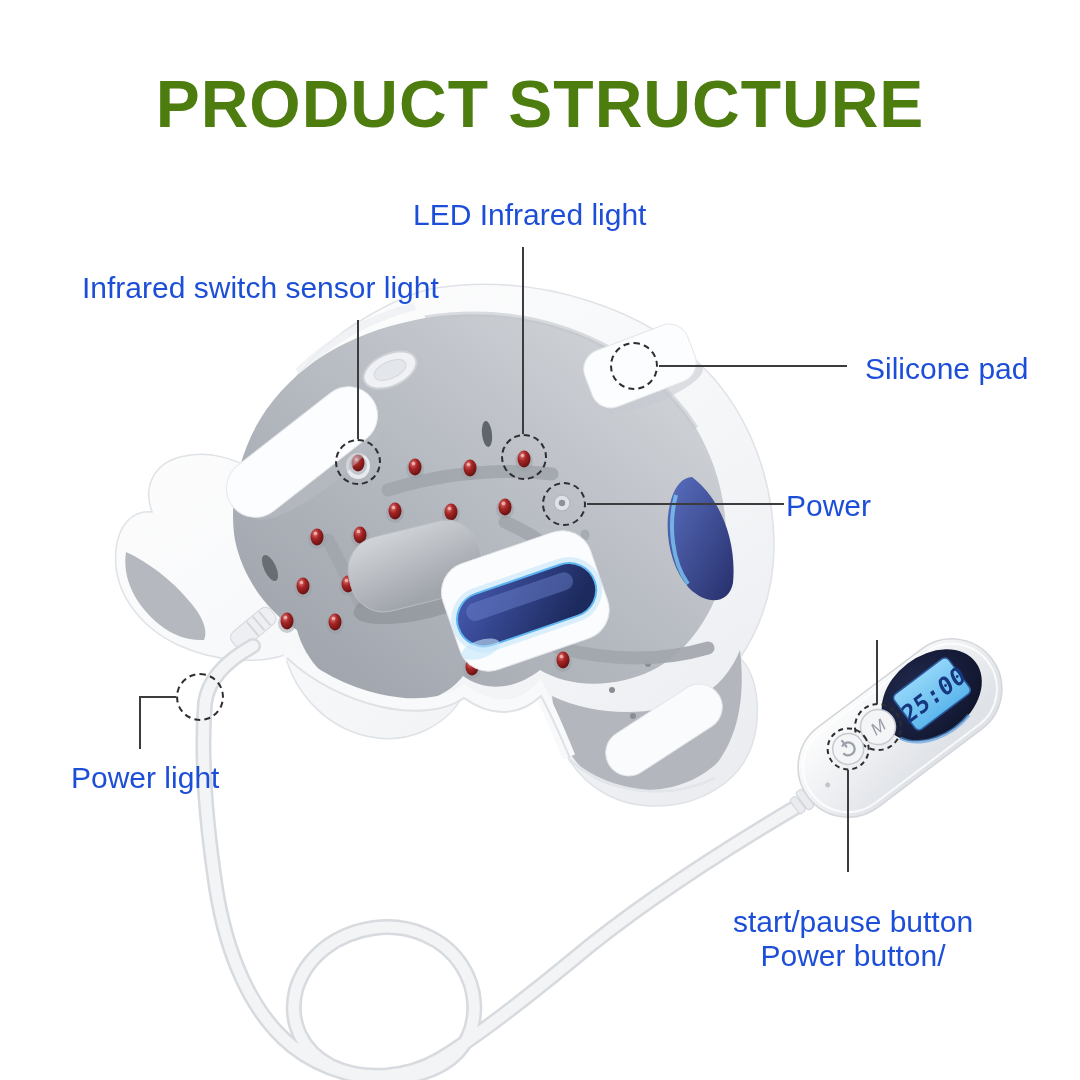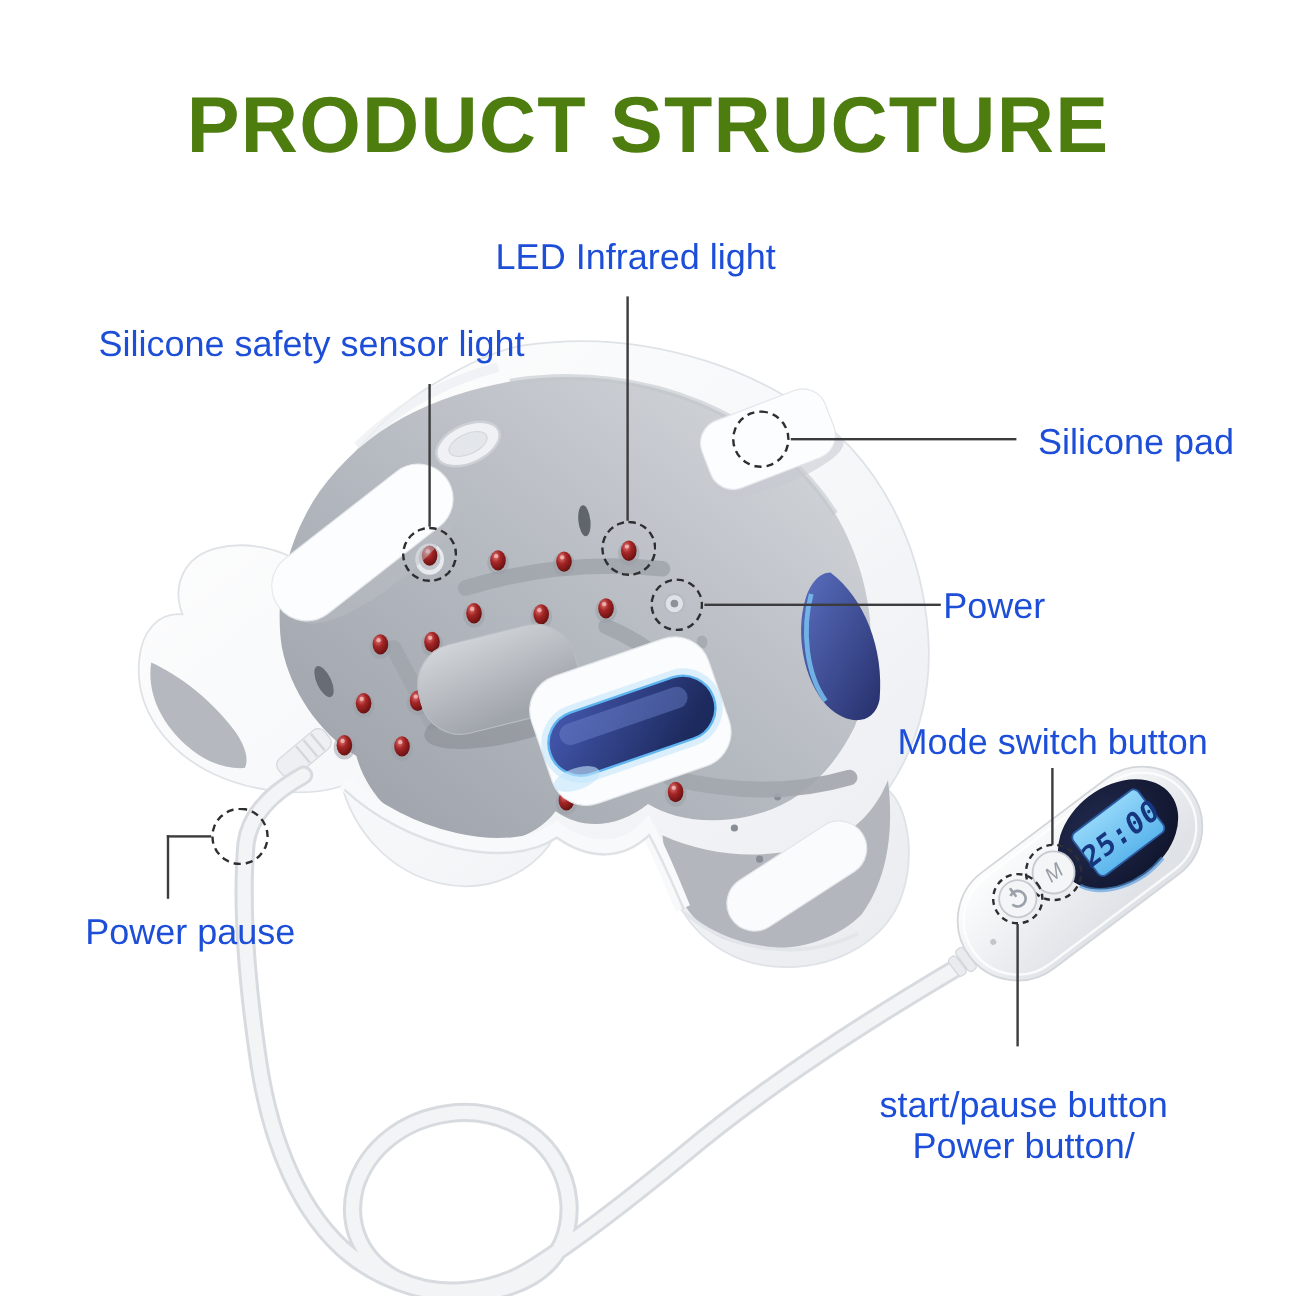--- a/index.html
+++ b/index.html
@@ -241,23 +241,22 @@
   <div class="line" style="left:139px;top:696px;width:37px;height:2px;"></div>
   <div class="line" style="left:139px;top:696px;width:2px;height:53px;"></div>
 
   <div class="marker" style="left:335px;top:439px;width:46px;height:46px;"></div>
   <div class="marker" style="left:501px;top:434px;width:46px;height:46px;"></div>
   <div class="marker" style="left:610px;top:342px;width:48px;height:48px;"></div>
   <div class="marker" style="left:542px;top:482px;width:44px;height:44px;"></div>
   <div class="marker" style="left:176px;top:673px;width:48px;height:48px;"></div>
 
   <div class="label" style="left:413px;top:198px;">LED Infrared light</div>
-  <div class="label" style="left:82px;top:271px;">Silicone safety sensor light</div>
+  <div class="label" style="left:82px;top:271px;">Infrared switch sensor light</div>
   <div class="label" style="left:849px;top:352px;margin-left:16px;">Silicone pad</div>
   <div class="label" style="left:786px;top:489px;">Power</div>
-  <div class="label" style="left:748px;top:602px;">Mode switch button</div>
-  <div class="label" style="left:71px;top:761px;">Power pause</div>
+  <div class="label" style="left:71px;top:761px;">Power light</div>
   <div class="label center" style="left:703px;top:905px;width:300px;">
     <div>start/pause button</div>
     <div>Power button/</div>
   </div>
 
 </div>
 
 </body></html>

